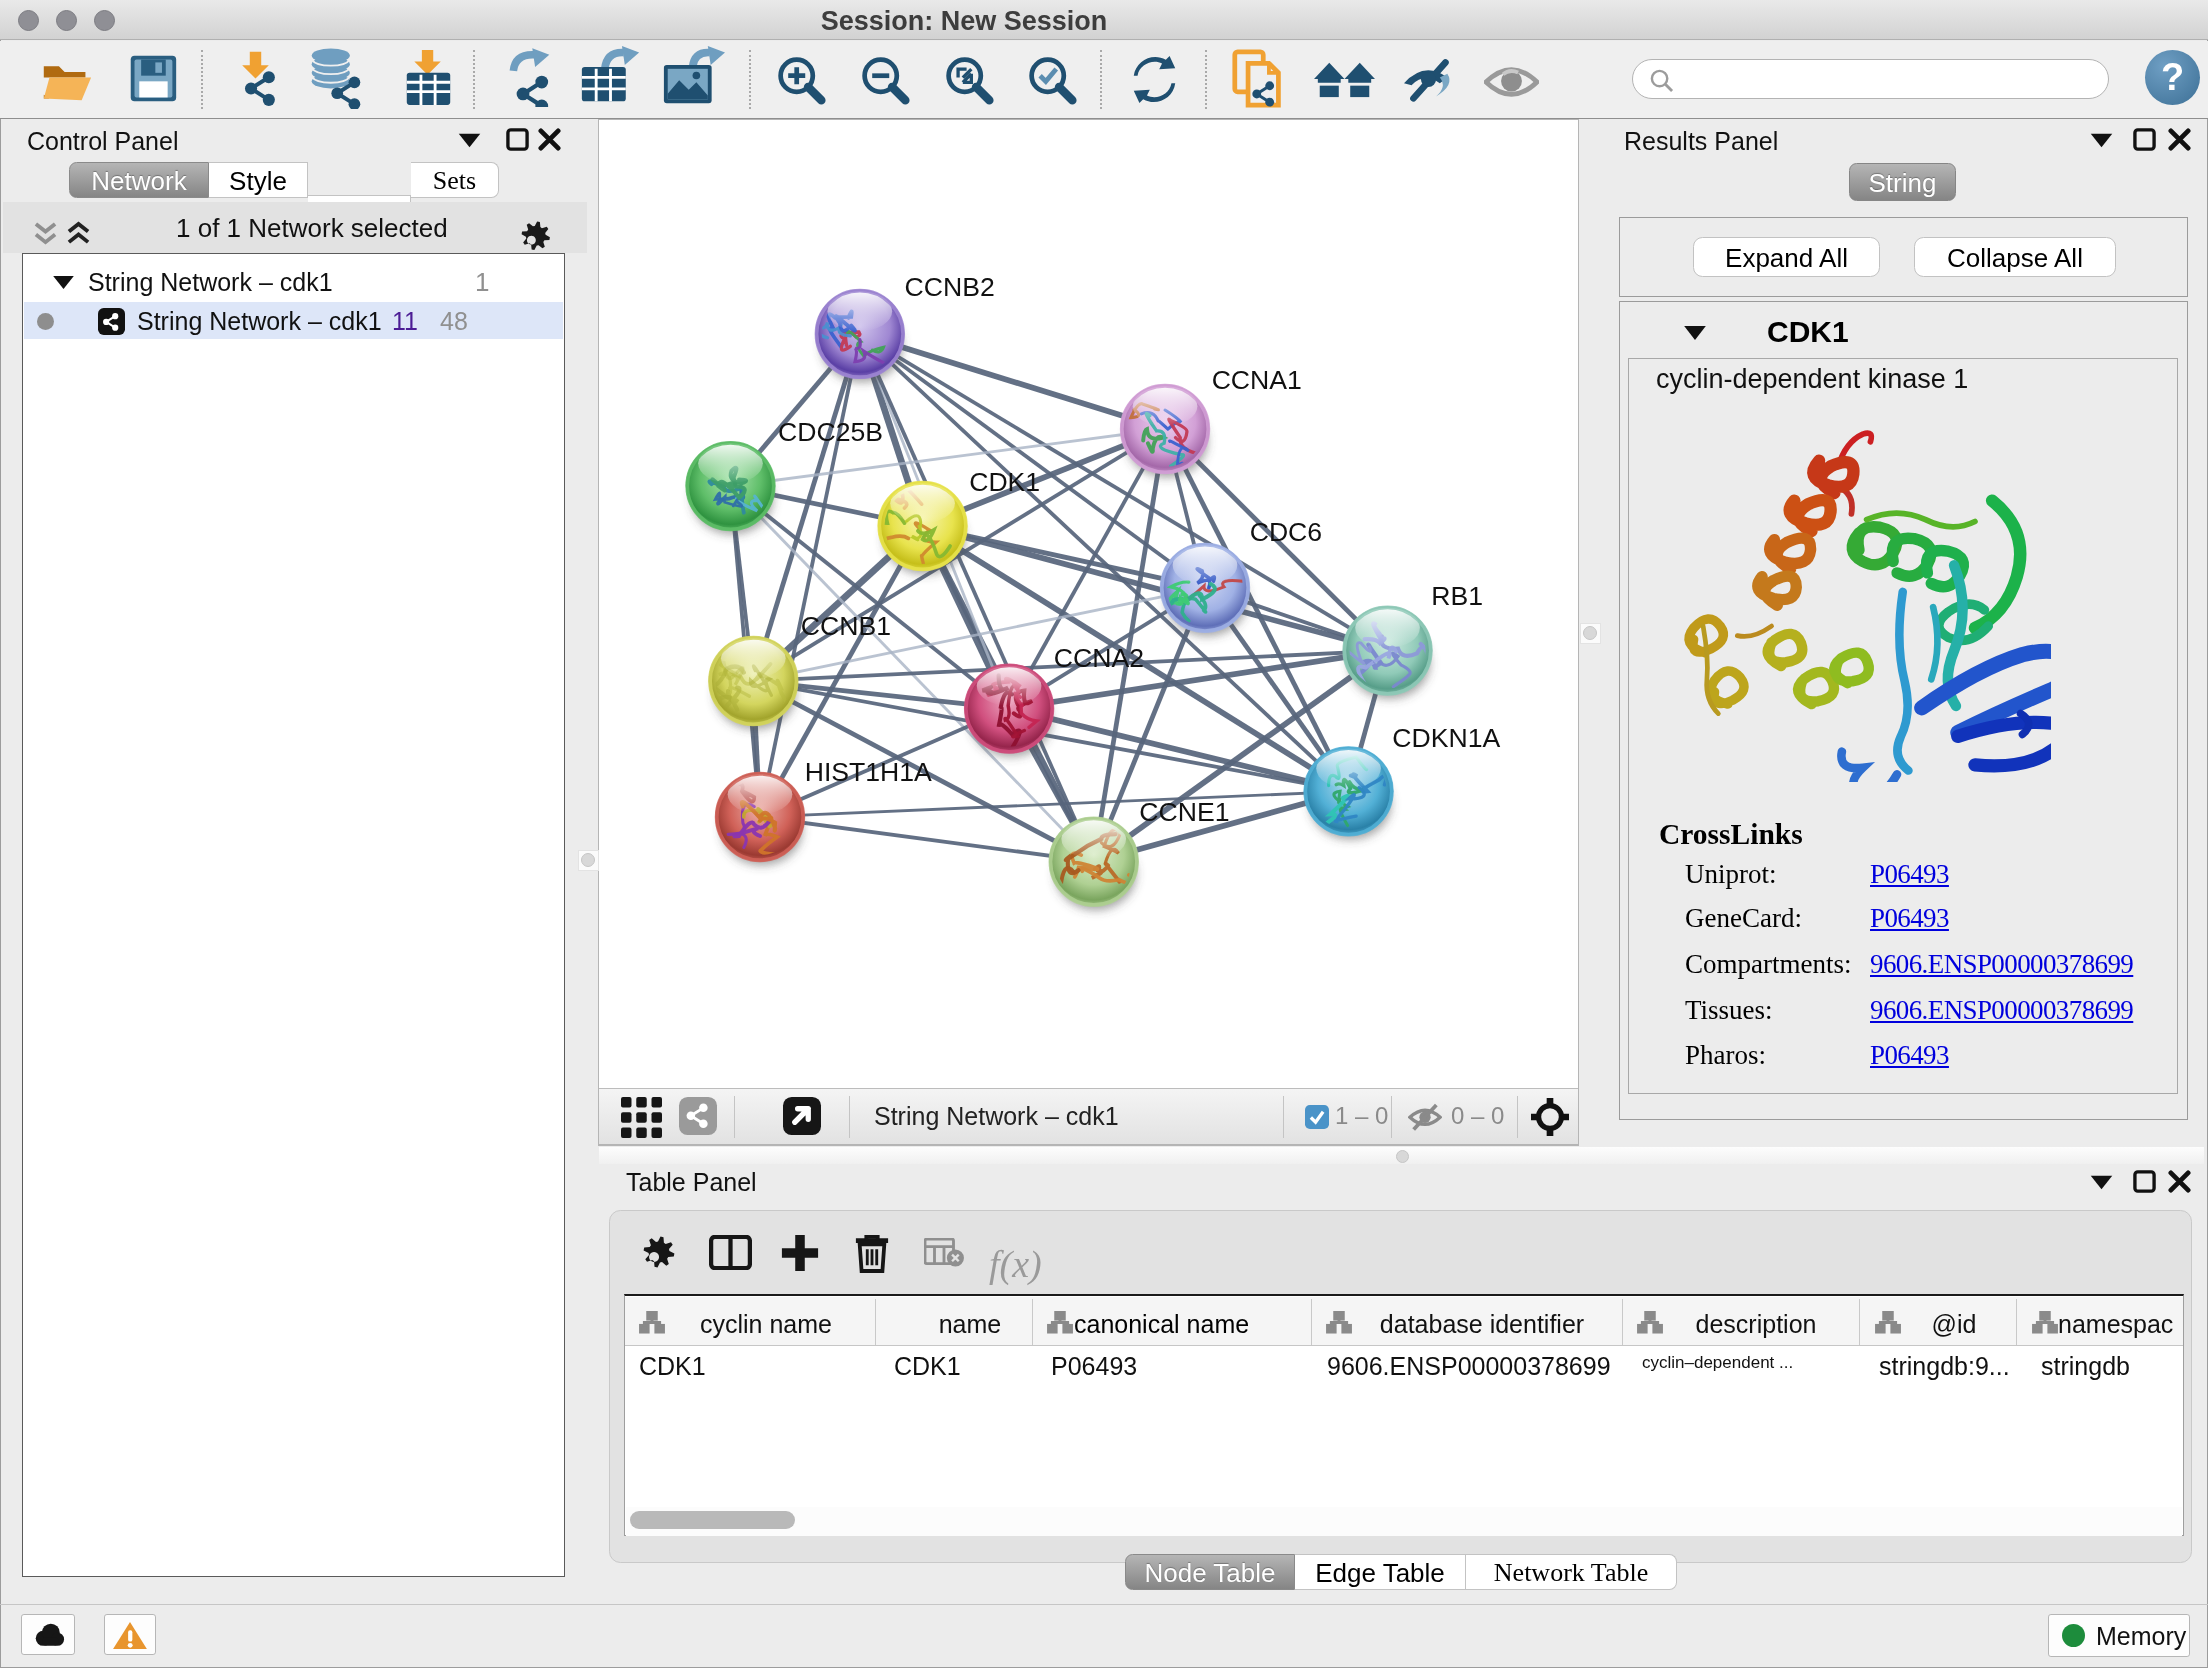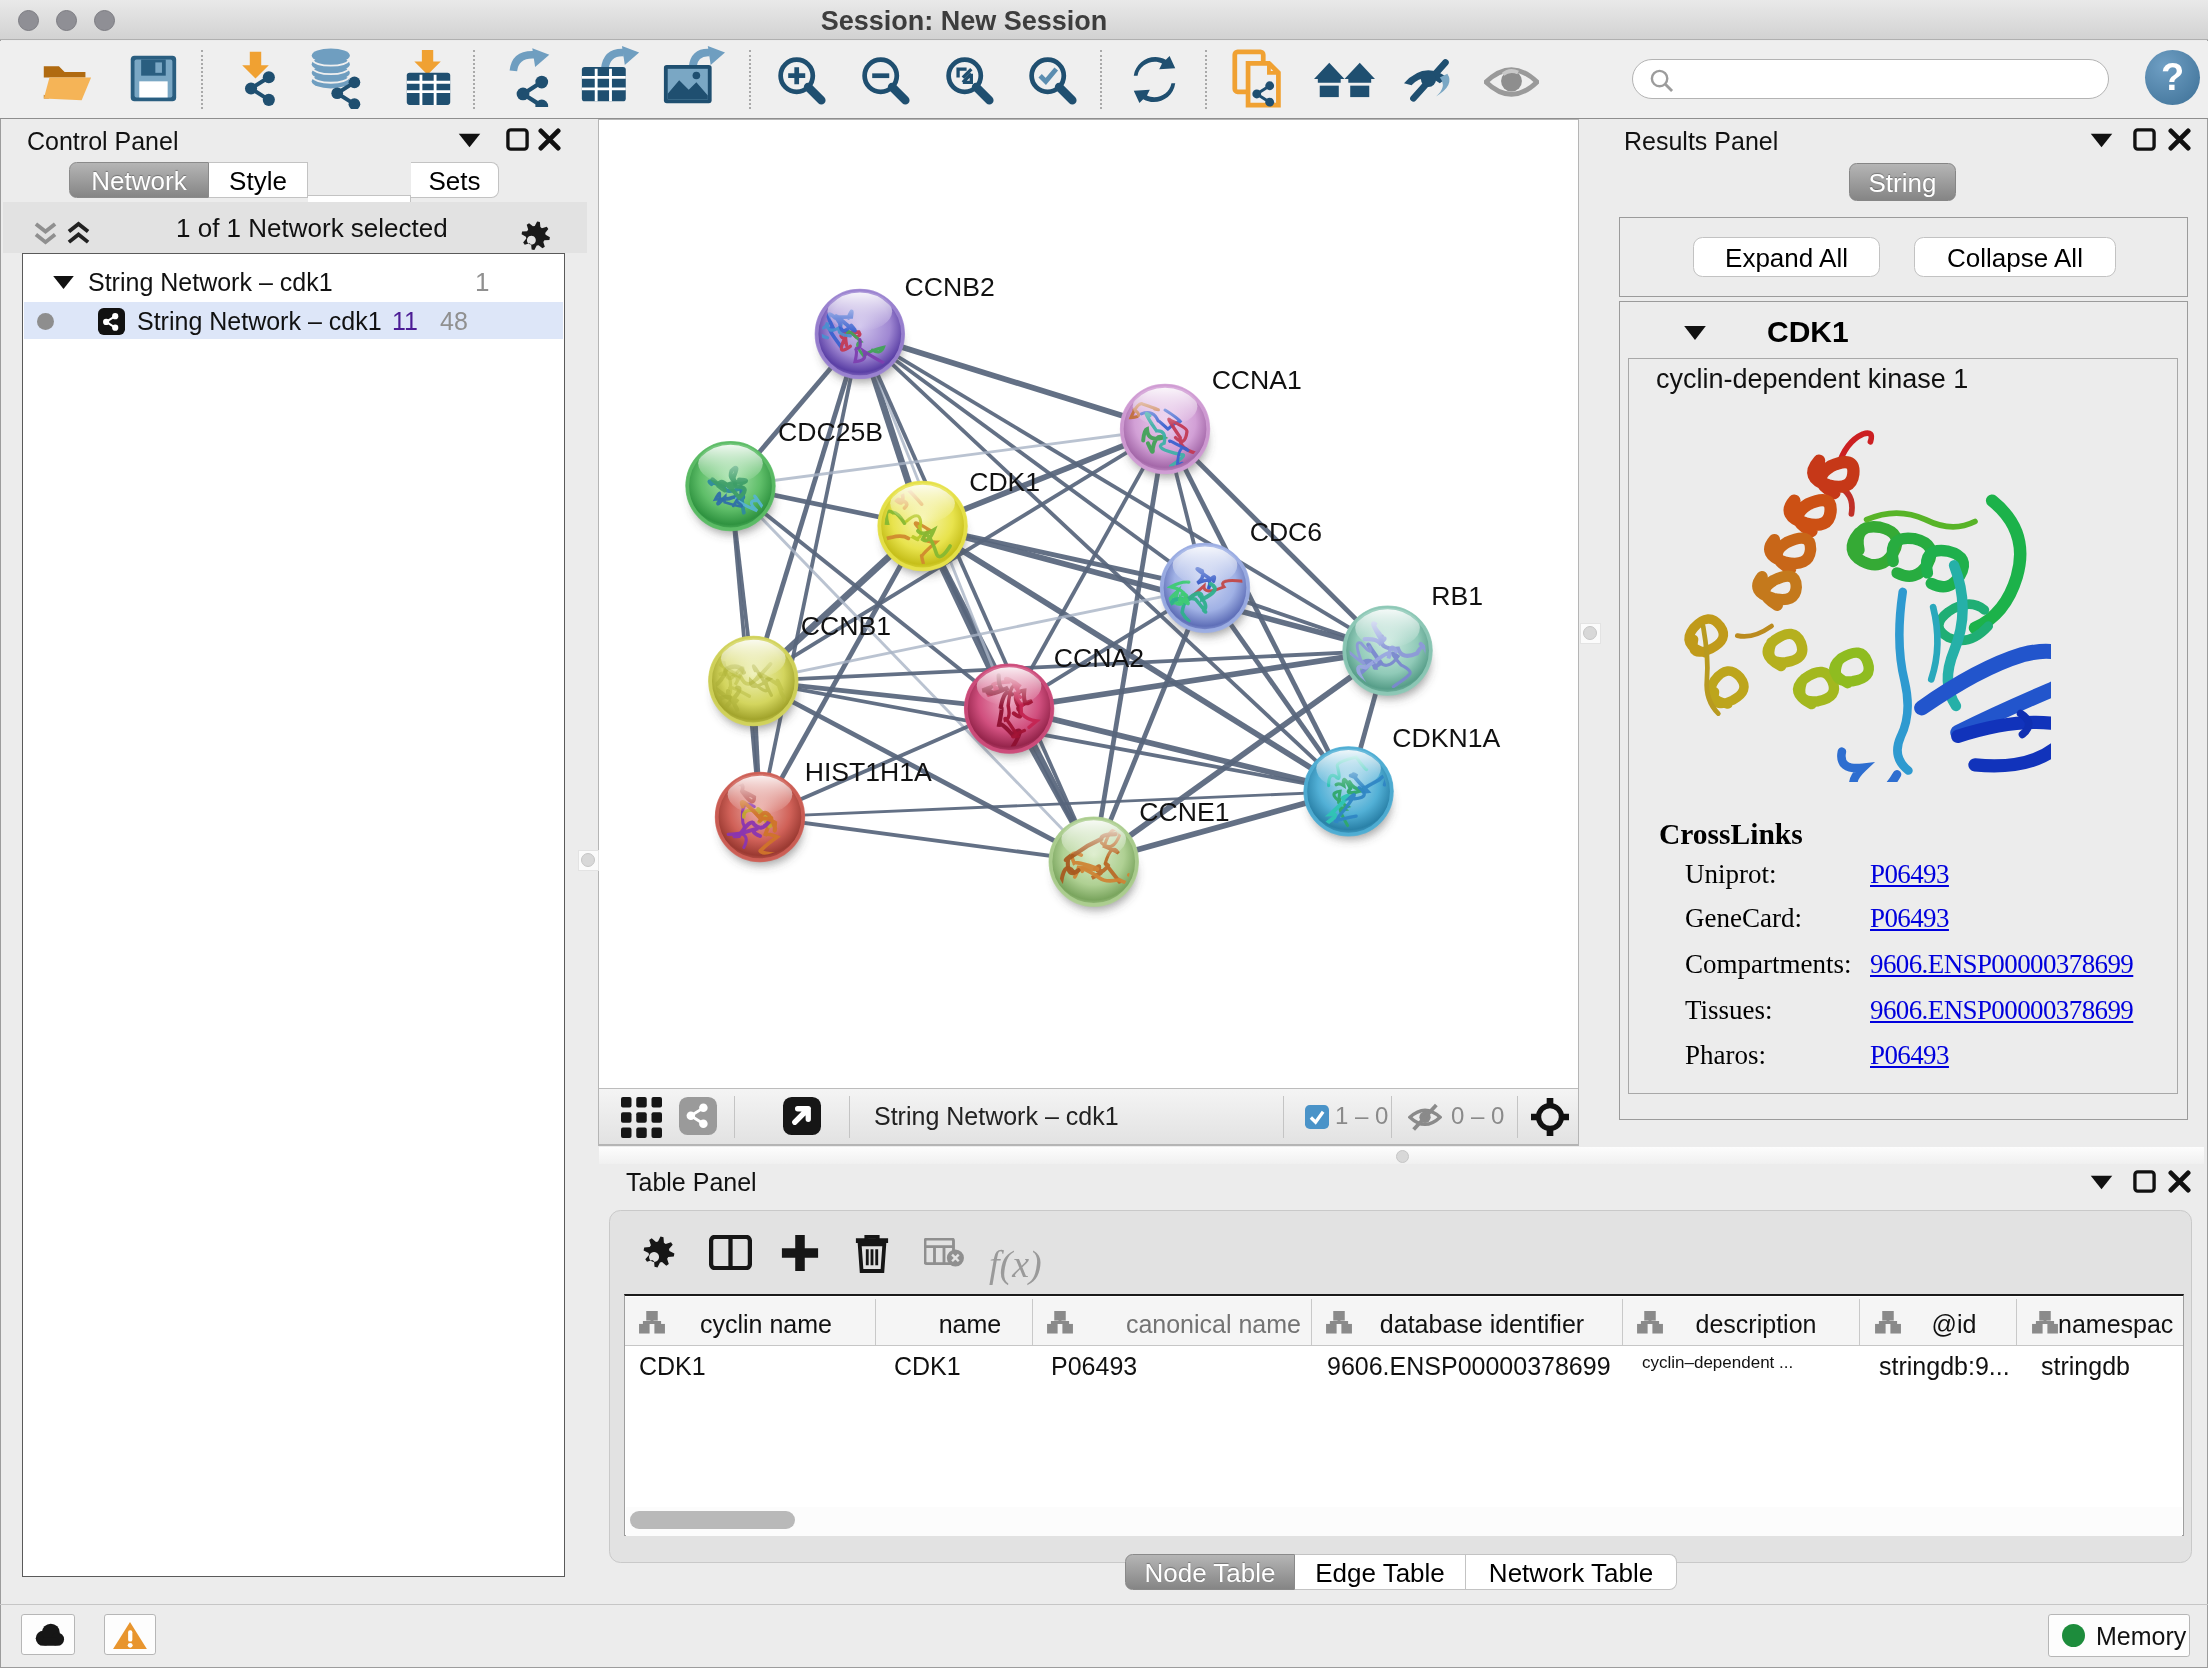--- a/index.html
+++ b/index.html
@@ -5,21 +5,21 @@
 body { font-family:"Liberation Sans", sans-serif; background:#ececec; position:relative;
   box-shadow: inset 0 0 0 1px #9c9c9c; }
 .abs { position:absolute; }
 .tl-circle { position:absolute; top:9.5px; width:21px; height:21px; border-radius:50%;
   background:#8f8f95; border:1px solid #7c7c82; }
 .tbsep { position:absolute; top:50px; height:59px; width:0; border-left:2.9px dotted #a9a9a9; }
 .seg { position:absolute; display:flex;justify-content:space-between; }
 .seg .tab { height:36px; line-height:36px; text-align:center; font-size:26px;
   background:#fff; border:1px solid #c3c3c3; border-left:none; color:#000; }
 .seg .tab.first { border-left:1px solid #c3c3c3; border-radius:7.6px 0 0 7.6px; }
-.seg .tab.last { border-radius:0 7.6px 7.6px 0; }
+.seg .tab.last { border-radius:0 7.6px 7.6px 0;font-family:Liberation Serif, serif; }
 .seg .tab.sel { background:linear-gradient(#b5b5b5,#858585); color:#fff;
   border-color:#8a8a8a; text-shadow:0 -1px 1px rgba(0,0,0,0.3); }
 .handle-sq { position:absolute; background:#fbfbfb; border:1px solid #e3e3e3; }
 .handle-dot { position:absolute; border-radius:50%; background:#d8d8d8; border:1px solid #c6c6c6; }
 .nbsep { position:absolute; width:1px; background:#c4c4c4; }
 </style></head><body>
 <div class="abs" style="left:0;top:0;width:2208px;height:40px;background:linear-gradient(#e9e9e9,#d2d2d2);border-bottom:1px solid #b0b0b0;"></div>
 <div class="tl-circle" style="left:18px;"></div>
 <div class="tl-circle" style="left:56px;"></div>
 <div class="tl-circle" style="left:94px;"></div>
@@ -745,21 +745,21 @@
       <rect x="1.5" y="15" width="8" height="7" fill="#8a8a8a"></rect>
       <rect x="17.5" y="15" width="8" height="7" fill="#8a8a8a"></rect>
       <path d="M13.5 8 V12 M5.5 15 V12 H21.5 V15"></path>
     </g>
   </svg>
 <div class="abs" style="left:875px;top:1299px;width:1px;height:46px;background:#c9c9c9;"></div>
 <div class="abs" style="left:930px;top:1310px;font-size:25px;color:#111;font-weight:normal;line-height:1;"></div>
 <div class="abs" style="left:917px;top:1310px;width:106px;text-align:center;font-size:25px;color:#111;overflow:hidden;white-space:nowrap;">name</div>
 <div class="abs" style="left:1032px;top:1299px;width:1px;height:46px;background:#c9c9c9;"></div>
 <div class="abs" style="left:1091px;top:1310px;font-size:25px;color:#111;font-weight:normal;line-height:1;"></div>
-<div class="abs" style="left:1074px;top:1310px;width:227px;text-align:right;font-size:25px;color:#737373;overflow:hidden;white-space:nowrap;">canonical name</div>
+<div class="abs" style="left:1074px;top:1310px;width:227px;text-align:left;font-size:25px;color:#000000;overflow:hidden;white-space:nowrap;">canonical name</div>
 <svg class="abs" style="left:1047px;top:1311px;" width="26" height="23" viewBox="0 0 27 24">
     <g fill="none" stroke="#8a8a8a" stroke-width="3">
       <rect x="9" y="1.5" width="9" height="7" fill="#8a8a8a"></rect>
       <rect x="1.5" y="15" width="8" height="7" fill="#8a8a8a"></rect>
       <rect x="17.5" y="15" width="8" height="7" fill="#8a8a8a"></rect>
       <path d="M13.5 8 V12 M5.5 15 V12 H21.5 V15"></path>
     </g>
   </svg>
 <div class="abs" style="left:1311px;top:1299px;width:1px;height:46px;background:#c9c9c9;"></div>
 <div class="abs" style="left:1357px;top:1310px;font-size:25px;color:#111;font-weight:normal;line-height:1;"></div>

